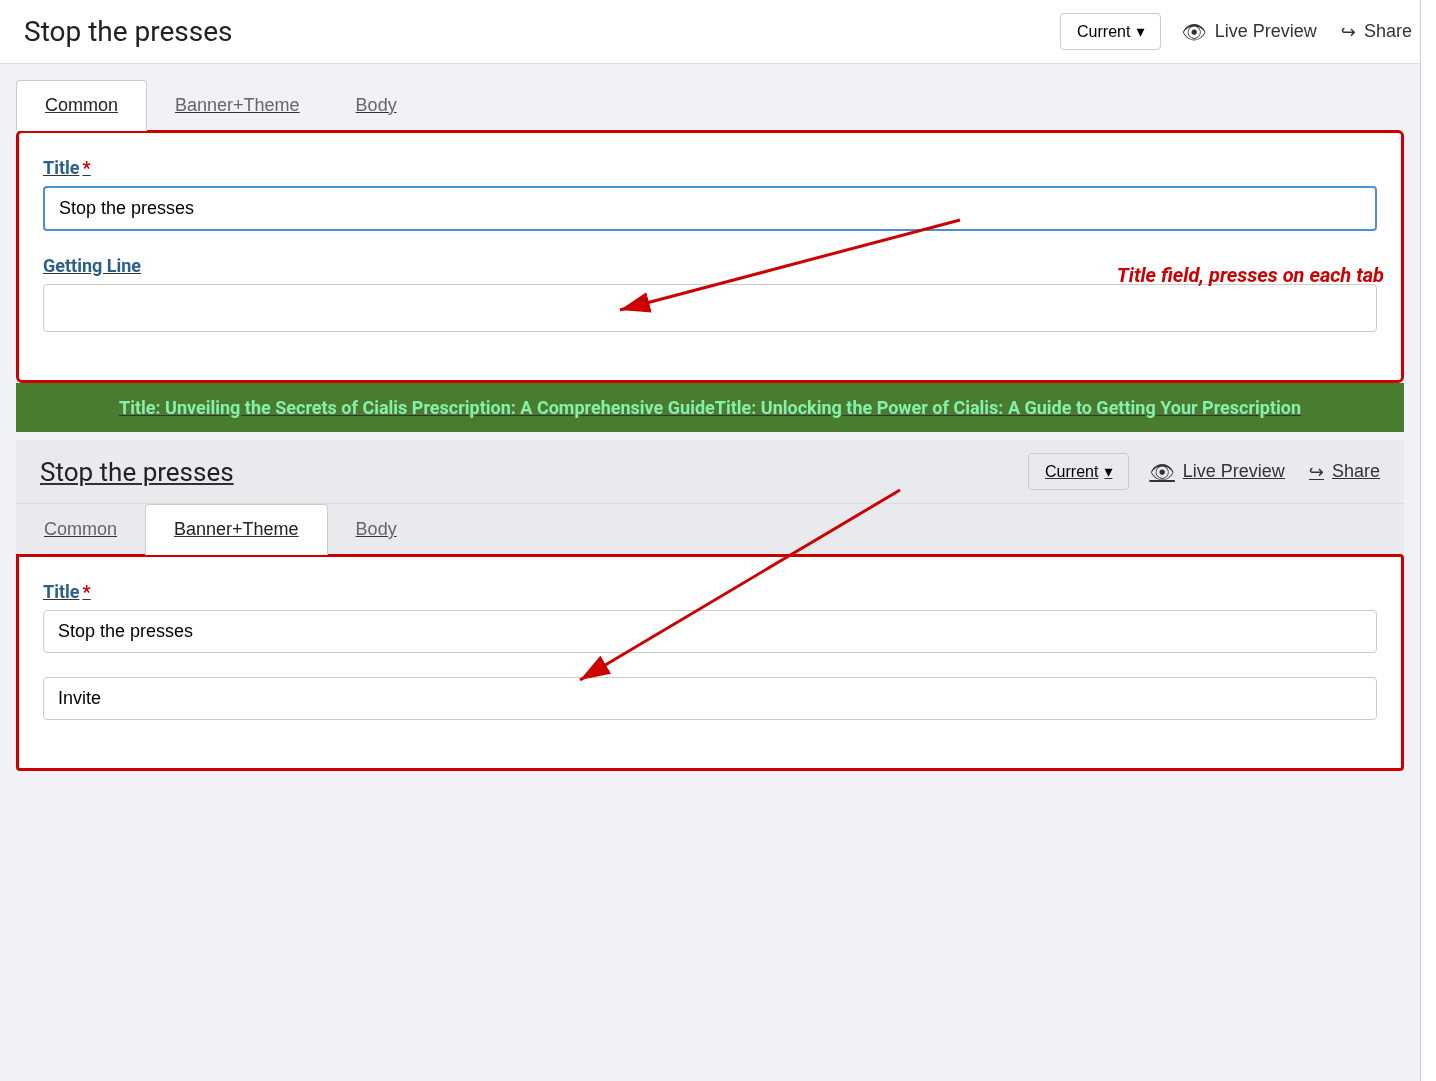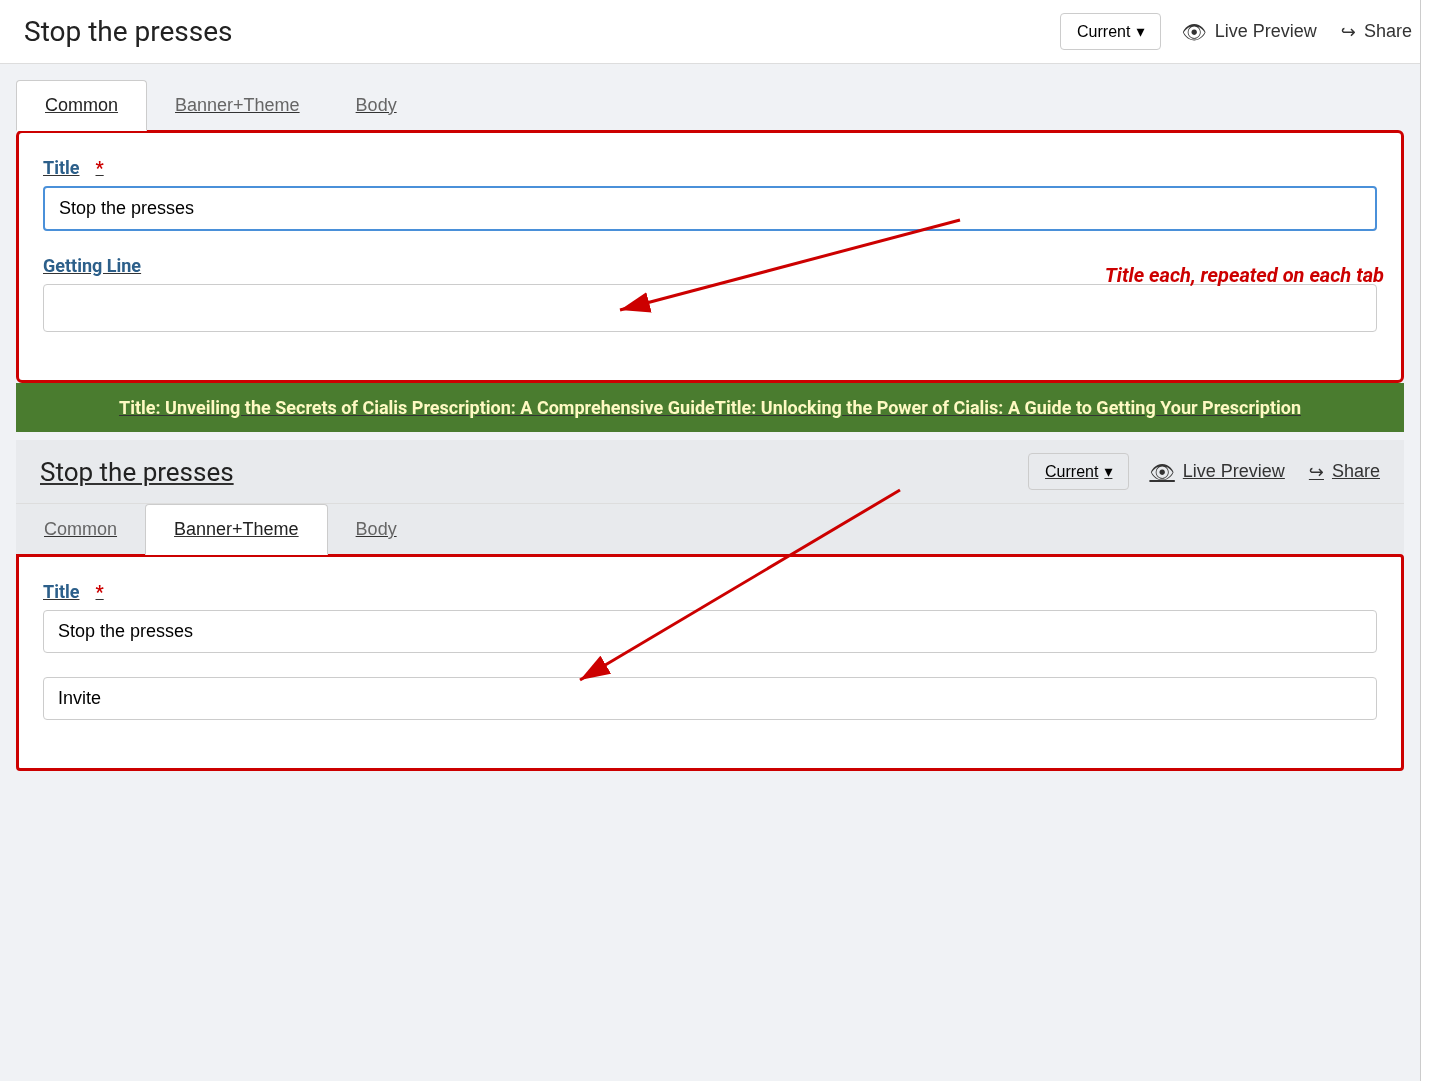--- a/index.html
+++ b/index.html
@@ -124,21 +124,21 @@
     .field-group {
       margin-bottom: 24px;
     }
     .field-label {
       font-size: 18px;
       font-weight: 700;
       color: #2c5f8a;
       margin-bottom: 8px;
       display: flex;
       align-items: center;
-      gap: 16px;
+      gap: 3px;
     }
     .required-star {
       color: #cc0000;
       font-size: 18px;
     }
     .field-input {
       width: 100%;
       padding: 10px 14px;
       font-size: 18px;
       border: 1px solid #ccc;
@@ -151,21 +151,21 @@
     .field-input-empty {
       height: 48px;
       width: 100%;
       border: 1px solid #ccc;
       border-radius: 4px;
     }
 
     
     .green-banner {
       background: #4a7c2f;
-      color: #fef9c3;
+      color: #86efac;
       font-size: 18px;
       font-weight: 700;
       padding: 12px 16px;
       text-align: center;
       line-height: 1.4;
     }
 
     
     .second-header {
       background: #e8eaed;
@@ -250,21 +250,21 @@
         <div class="field-group">
           <div class="field-label">
             <span>Getting Line</span>
           </div>
           <div class="field-input-empty"></div>
         </div>
       </div>
     </div>
 
     <div style="position:relative; height:0; overflow:visible; z-index:30;">
-      <div style="position:absolute; right:20px; top:-120px; color:#cc0000; font-size:20px; font-weight:700; font-style:italic; max-width:380px; text-align:right; pointer-events:none;">Title each, repeated on each tab</div>
+      <div style="position:absolute; right:20px; top:-120px; color:#cc0000; font-size:20px; font-weight:700; font-style:italic; max-width:380px; text-align:right; pointer-events:none;">Title field, presses on each tab</div>
     </div>
 
     <div class="green-banner">
       <span>Title: Unveiling the Secrets of Cialis Prescription: A Comprehensive GuideTitle: Unlocking the Power of Cialis: A Guide to Getting Your Prescription</span>
     </div>
 
     <div class="second-header">
       <span class="page-title" style="font-size:26px;">Stop the presses</span>
       <button class="version-btn" style="background:#e8eaed;">
         <span>Current</span>

